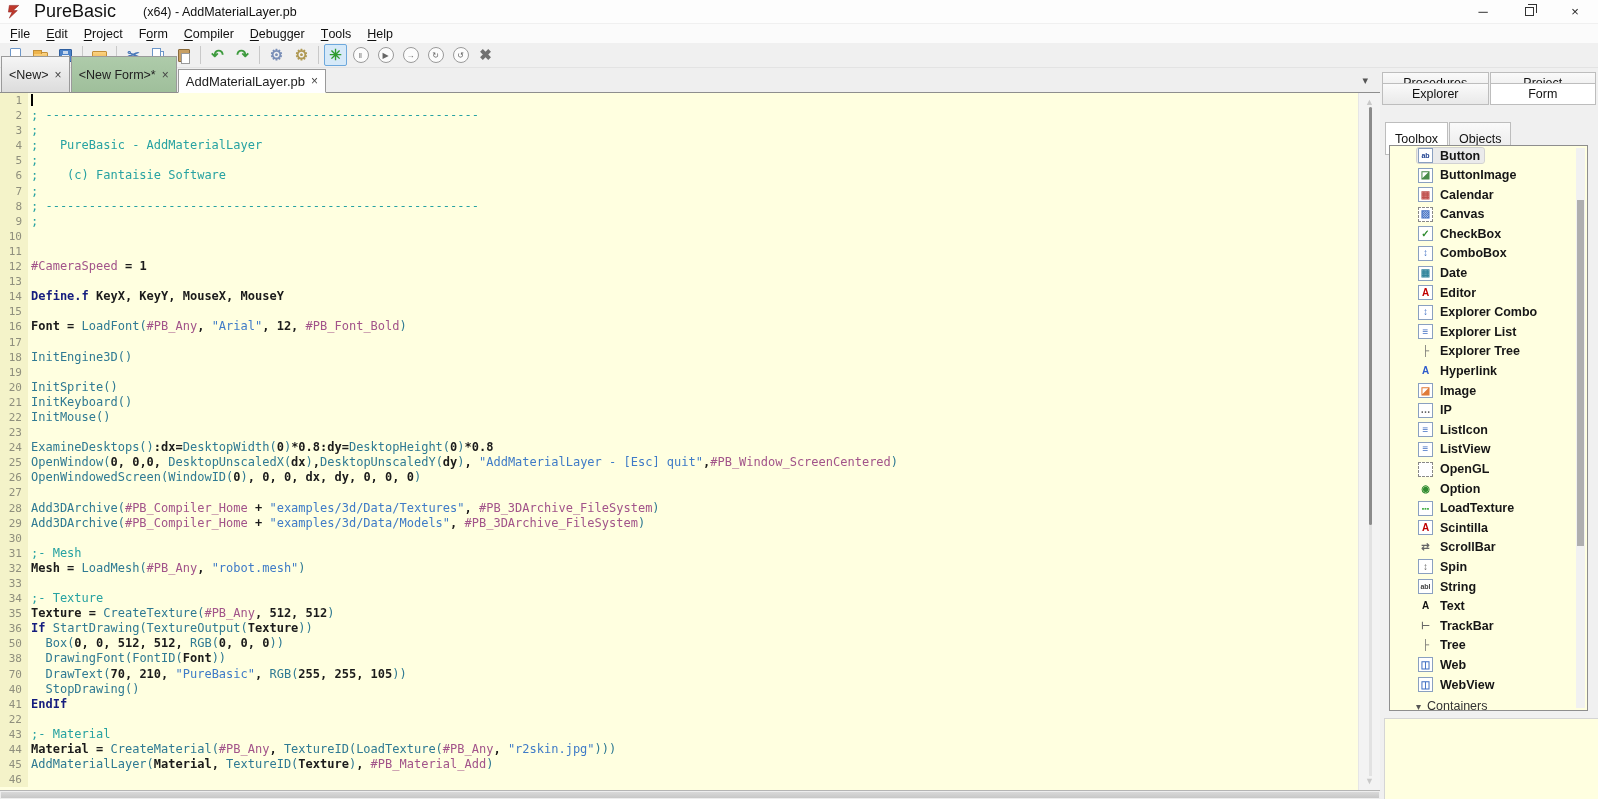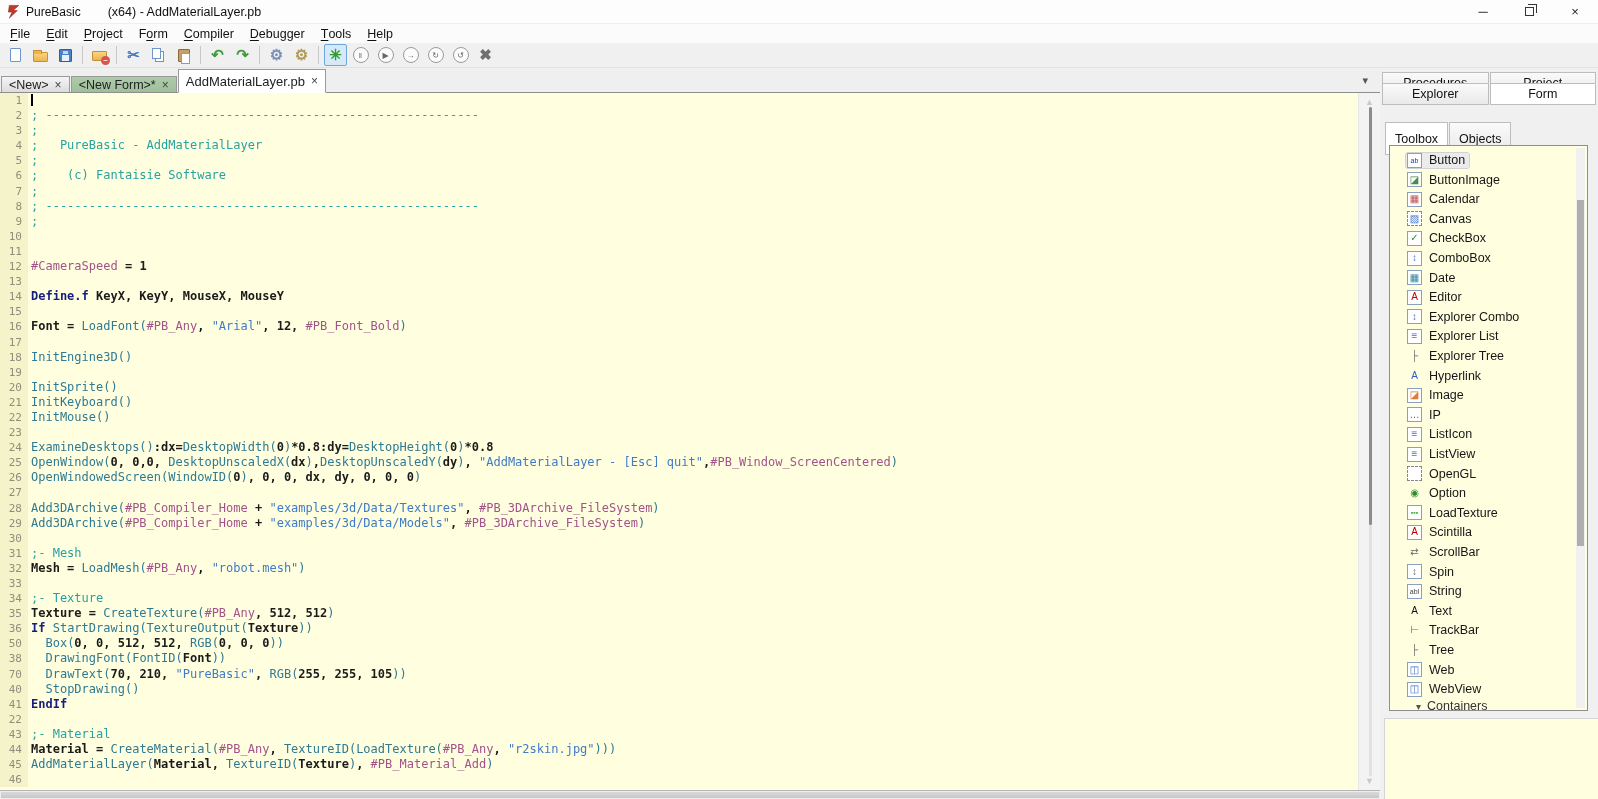--- a/index.html
+++ b/index.html
@@ -2,21 +2,21 @@
 <html style="--editor_bg: #FFFFE0; --gutter_bg: #F4F3C9; --plain: #1b1b1b; --keyword: #151d7e; --function: #2f7a93; --constant: #a2548a; --string: #3f7bc7; --comment: #27a2a2; --form_tab: #9FBF9B; --debug_active_bg: #D6E9F8;"><head>
 <meta charset="utf-8">
 <style>
   * { margin:0; padding:0; box-sizing:border-box; }
   html,body { width:1598px; height:799px; overflow:hidden; }
   body { position:relative; font-family:"Liberation Sans", sans-serif; background:#F0F0F0; color:#1a1a1a; }
 
   
   .titlebar { position:absolute; top:0; left:0; width:1598px; height:24px; background:#FDFDFD; display:flex; align-items:center; border-bottom:1px solid #F0F0F0; }
   .tb-logo { width:15px; height:15px; margin-left:7px; }
-  .tb-app { margin-left:4px; font-size:12px; color:#111; }
+  .tb-app { margin-left:12px; font-size:18px; color:#111; }
   .tb-title { margin-left:27px; font-size:12.5px; color:#111;text-align:center; }
   .win-controls { margin-left:auto; display:flex; height:100%; }
   .win-btn { width:46px; height:100%; display:flex; align-items:center; justify-content:center; font-size:13px; color:#222; }
   .restore-glyph { position:relative; width:9px; height:9px; border:1px solid #333; background:#FDFDFD; }
   .restore-glyph::before { content:""; position:absolute; left:2px; top:-4px; width:8px; height:8px; border-top:1px solid #333; border-right:1px solid #333; }
 
   
   .menubar { position:absolute; top:24px; left:0; width:1598px; height:19px; background:#FBFBFB; display:flex; align-items:center; padding-left:2px; }
   .menu-item { padding:0 8px; font-size:12.5px; color:#111; height:100%; display:flex; align-items:center; }
   .menu-item u { text-underline-offset:2px; }
@@ -37,21 +37,21 @@
   .ic-save::after { content:""; position:absolute; left:2px; bottom:0; width:7px; height:6px; background:#E8F0FA; }
   .ic-save::before { content:""; position:absolute; left:3px; top:1px; width:5px; height:3px; background:#C8D8EC; }
   .ic-closef { width:15px; height:10px; background:linear-gradient(#FBD383,#EFB54C); border:1px solid #C49038; border-radius:1px; margin-top:2px; }
   .ic-closef::after { content:"–"; position:absolute; right:-4px; bottom:-5px; width:9px; height:9px; background:#D9534F; border-radius:50%; color:#fff; font-size:8px; line-height:8px; text-align:center; font-weight:bold; }
   .ic-copy { width:9px; height:11px; background:#fff; border:1px solid #6C96C8; margin-right:4px; margin-bottom:3px; box-shadow:3px 3px 0 -1px #fff, 3px 3px 0 0 #6C96C8; }
   .ic-paste { width:12px; height:13px; background:#C8A064; border:1px solid #8A6A3A; border-radius:1px; }
   .ic-paste::after { content:""; position:absolute; left:2px; top:3px; width:7px; height:9px; background:#fff; border:1px solid #9a9a9a; }
 
   
   .tabbar { position:absolute; top:68px; left:0; width:1380px; height:25px; background:#EFEFEF; border-bottom:1px solid #8E8E8E; display:flex; align-items:flex-end; padding-left:1px; }
-  .tab { height:16px; margin-right:1px; display:flex; align-items:center; padding:0 7px; font-size:12.5px; border:1px solid #9A9A9A; border-bottom:none; background:linear-gradient(#F5F5F5,#DCDCDC); color:#222; position:relative; }
+  .tab { height:36px; margin-right:1px; display:flex; align-items:center; padding:0 7px; font-size:12.5px; border:1px solid #9A9A9A; border-bottom:none; background:linear-gradient(#F5F5F5,#DCDCDC); color:#222; position:relative; }
   .tab .x { margin-left:6px; color:#444; font-size:12px; }
   .tab.form { background:linear-gradient(#AECBAA,var(--form_tab)); }
   .tab.active { height:24px; background:#FFFFFF; z-index:2; margin-bottom:-1px; border-bottom:1px solid #fff; font-size:13px; }
   .tab-overflow { position:absolute; right:12px; top:6px; font-size:11px; color:#555; }
 
   
   .editor { position:absolute; top:93px; left:0; width:1358px; height:697px; background:var(--editor_bg); overflow:hidden; font-family:"DejaVu Sans Mono","Liberation Mono",monospace; font-size:12px; }
   .cl { display:flex; height:15.1px; line-height:15.1px; white-space:pre; }
   .ln { width:28px; flex:0 0 28px; background:var(--gutter_bg); color:#8F8F7D; font-size:11px; text-align:right; padding-right:6px; }
   .ct { padding-left:3px; }
@@ -77,21 +77,21 @@
   
   .panel { position:absolute; top:70px; left:1380px; width:218px; bottom:0; background:#F0F0F0; }
   .pt-row { position:absolute; left:2px; right:2px; height:22px; display:flex; gap:1px; }
   .pt-row1 { top:2px; } .pt-row2 { top:13px; }
   .ptab { flex:1; display:flex; align-items:center; justify-content:center; font-size:12.5px; border:1px solid #BDBDBD; background:linear-gradient(#FAFAFA,#E9E9E9); color:#111; }
   .ptab.sel { background:#FFFFFF; }
   .view-tabs { position:absolute; top:52px; left:5px; height:33px; display:flex; }
   .vtab { padding:0 9px; display:flex; align-items:center; font-size:12.5px; border:1px solid #BDBDBD; background:linear-gradient(#FAFAFA,#E9E9E9); margin-right:1px; color:#111; }
   .vtab.sel { background:#FFFFFF; }
   .tb-list { position:absolute; top:75px; left:9px; width:199px; height:566px; background:var(--editor_bg); border:1px solid #8E8E8E; overflow:hidden; padding-top:2px; }
-  .tb-item { height:19.6px; display:flex; align-items:flex-end; padding-left:16px; font-size:12.5px; color:#161616; white-space:nowrap; }
+  .tb-item { height:19.6px; display:flex; align-items:flex-start; padding-left:27px; font-size:12.5px; color:#161616; white-space:nowrap;font-weight:bold; }
   .tb-item .hl { display:flex; align-items:center; padding:0 4px 0 1px; border-radius:2px; }
   .tb-item.sel .hl { background:#EBEBEB; outline:1px solid #D2D2D2; }
   .tbx-icon { width:15px; height:15px; margin-right:7px; display:inline-flex; align-items:center; justify-content:center; font-size:10px; line-height:1; flex:0 0 15px; }
   .tbx-icon.boxed { background:#fff; border:1px solid #8AA0C0; }
   .tbx-icon.dashed { background:#fff; border:1px dashed #888; }
   .tbx-icon.small { font-size:7px; letter-spacing:0; }
   .tb-group { height:19.6px; display:flex; align-items:center; padding-left:26px; font-size:12.5px; color:#333; }
   .tb-group .arr { margin-right:6px; font-size:10px; color:#555; }
   .list-scroll { position:absolute; top:2px; right:2px; width:9px; bottom:2px; background:#F1F1F1; }
   .list-thumb { position:absolute; top:52px; left:1px; width:7px; height:346px; background:#AFAFAF; }

